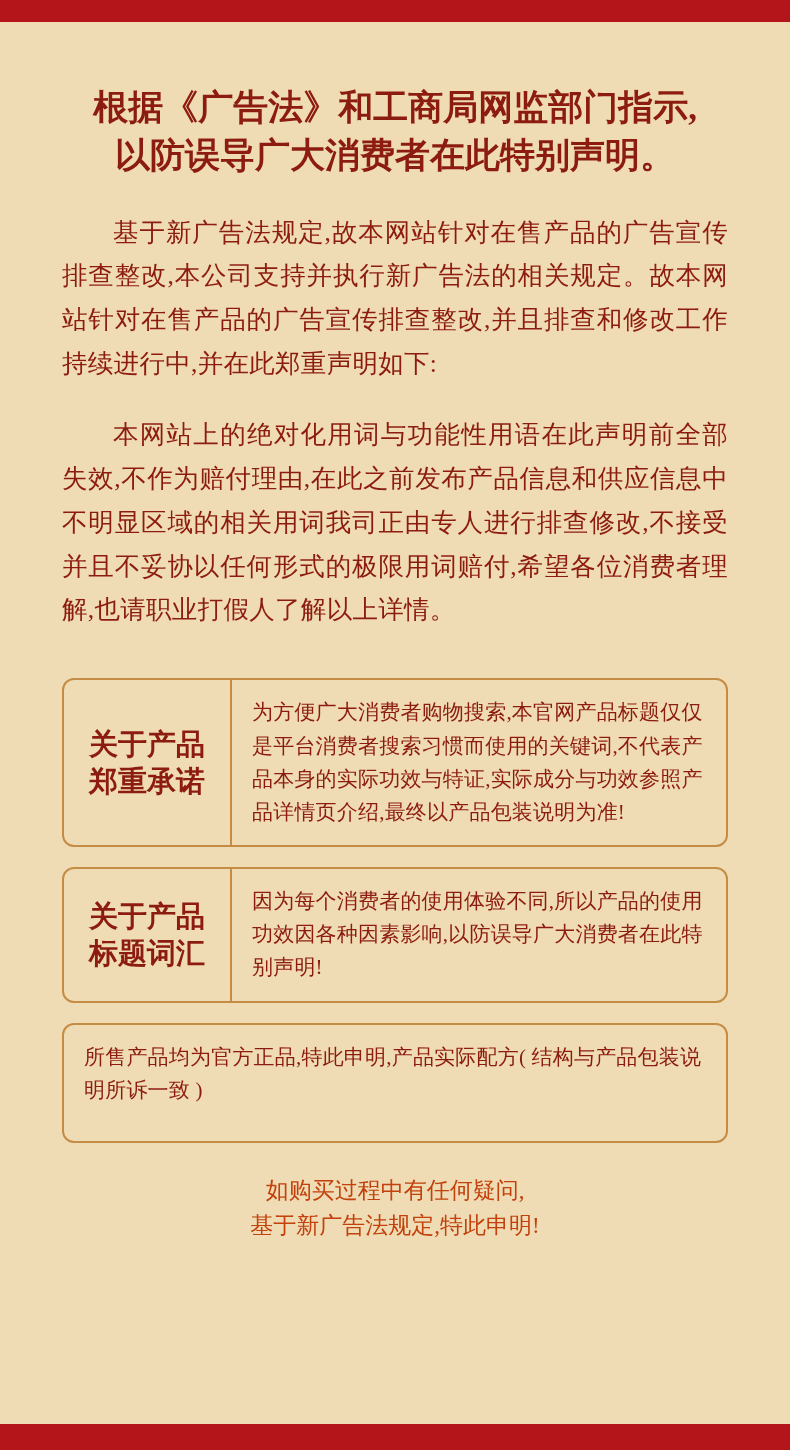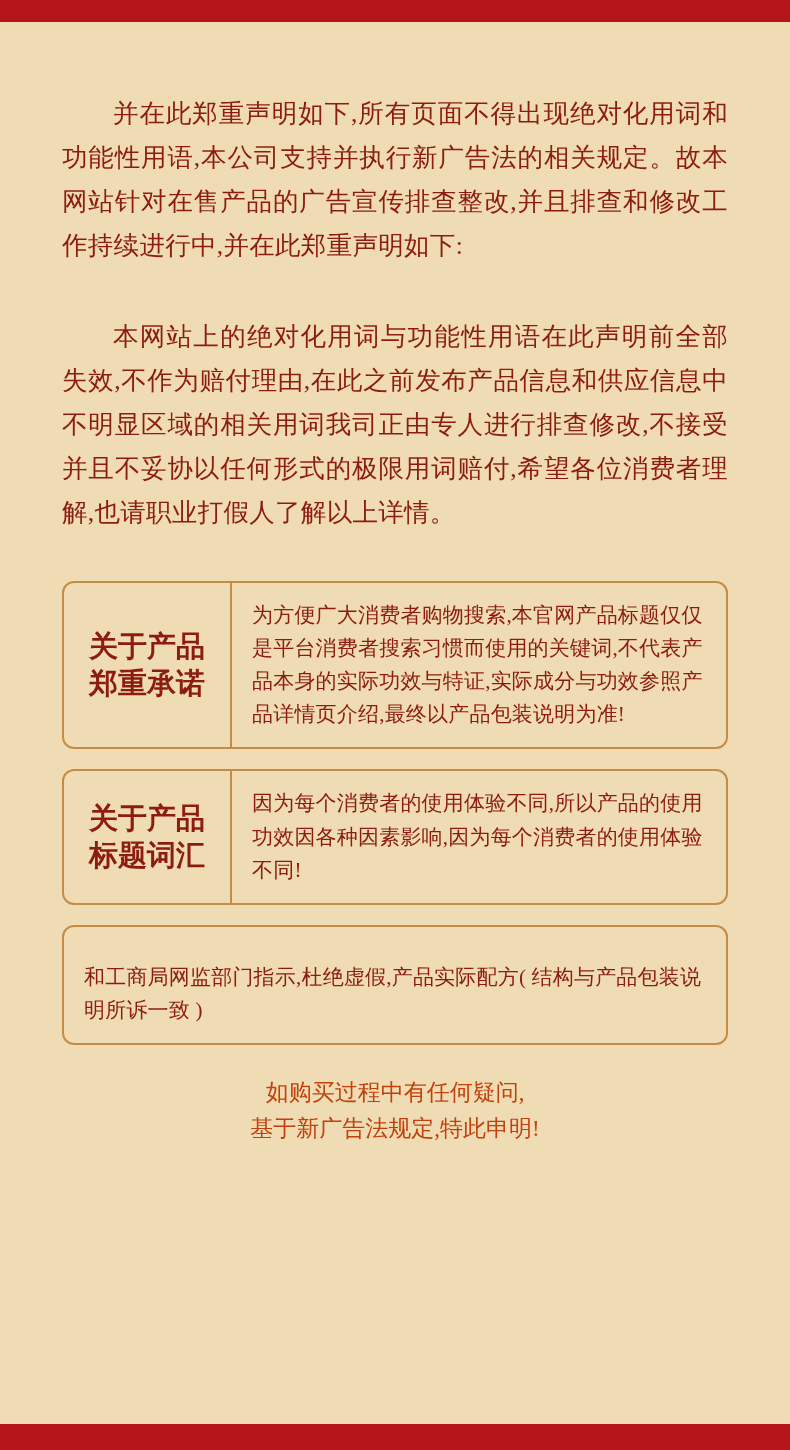--- a/index.html
+++ b/index.html
@@ -55,21 +55,21 @@
   .para {
     font-size: 25.5px;
     line-height: 1.72;
     color: #8c1b10;
     text-indent: 2em;
     margin-top: 30px;
     text-align: justify;
     letter-spacing: 0.3px;
   }
   .para.second {
-    margin-top: 48px;
+    margin-top: 27px;
   }
   .cards {
     margin-top: 46px;
     display: flex;
     flex-direction: column;
     gap: 20px;
   }
   .card {
     border: 2px solid #c58c45;
     border-radius: 12px;
@@ -94,21 +94,21 @@
     box-sizing: border-box;
     text-align: center;
   }
   .card-body {
     flex: 1 1 auto;
     padding: 16px 18px 16px 20px;
     font-size: 21px;
     line-height: 1.58;
     color: #8c1b10;
     display: flex;
-    align-items: flex-end;
+    align-items: flex-start;
     box-sizing: border-box;
     letter-spacing: 0.2px;
   }
   .card-body span {
     display: block;
   }
   .footer {
     margin-top: 30px;
     text-align: center;
     font-size: 23px;
@@ -119,22 +119,26 @@
 </style>
 </head>
 <body>
 
 <div class="page">
 
   <div class="top-bar"></div>
 
   <div class="content">
 
+    <div class="headline">
+      <span class="line1">根据《广告法》和工商局网监部门指示,</span>
+      <span class="line2">以防误导广大消费者在此特别声明。</span>
+    </div>
 
-    <div class="para first">并在此郑重声明如下,所有页面不得出现绝对化用词和功能性用语,本公司支持并执行新广告法的相关规定。故本网站针对在售产品的广告宣传排查整改,并且排查和修改工作持续进行中,并在此郑重声明如下:</div>
+    <div class="para first">基于新广告法规定,故本网站针对在售产品的广告宣传排查整改,本公司支持并执行新广告法的相关规定。故本网站针对在售产品的广告宣传排查整改,并且排查和修改工作持续进行中,并在此郑重声明如下:</div>
 
     <div class="para second">本网站上的绝对化用词与功能性用语在此声明前全部失效,不作为赔付理由,在此之前发布产品信息和供应信息中不明显区域的相关用词我司正由专人进行排查修改,不接受并且不妥协以任何形式的极限用词赔付,希望各位消费者理解,也请职业打假人了解以上详情。</div>
 
     <div class="cards">
 
       <div class="card">
         <div class="card-title">
           <span>关于产品</span>
           <span>郑重承诺</span>
         </div>
@@ -142,27 +146,27 @@
           <span>为方便广大消费者购物搜索,本官网产品标题仅仅是平台消费者搜索习惯而使用的关键词,不代表产品本身的实际功效与特证,实际成分与功效参照产品详情页介绍,最终以产品包装说明为准!</span>
         </div>
       </div>
 
       <div class="card">
         <div class="card-title">
           <span>关于产品</span>
           <span>标题词汇</span>
         </div>
         <div class="card-body">
-          <span>因为每个消费者的使用体验不同,所以产品的使用功效因各种因素影响,因为每个消费者的使用体验不同!</span>
+          <span>因为每个消费者的使用体验不同,所以产品的使用功效因各种因素影响,以防误导广大消费者在此特别声明!</span>
         </div>
       </div>
 
       <div class="card">
         <div class="card-body">
-          <span>和工商局网监部门指示,杜绝虚假,产品实际配方( 结构与产品包装说明所诉一致 )</span>
+          <span>所售产品均为官方正品,特此申明,产品实际配方( 结构与产品包装说明所诉一致 )</span>
         </div>
       </div>
 
     </div>
 
     <div class="footer">
       <div>如购买过程中有任何疑问,</div>
       <div>基于新广告法规定,特此申明!</div>
     </div>
 

